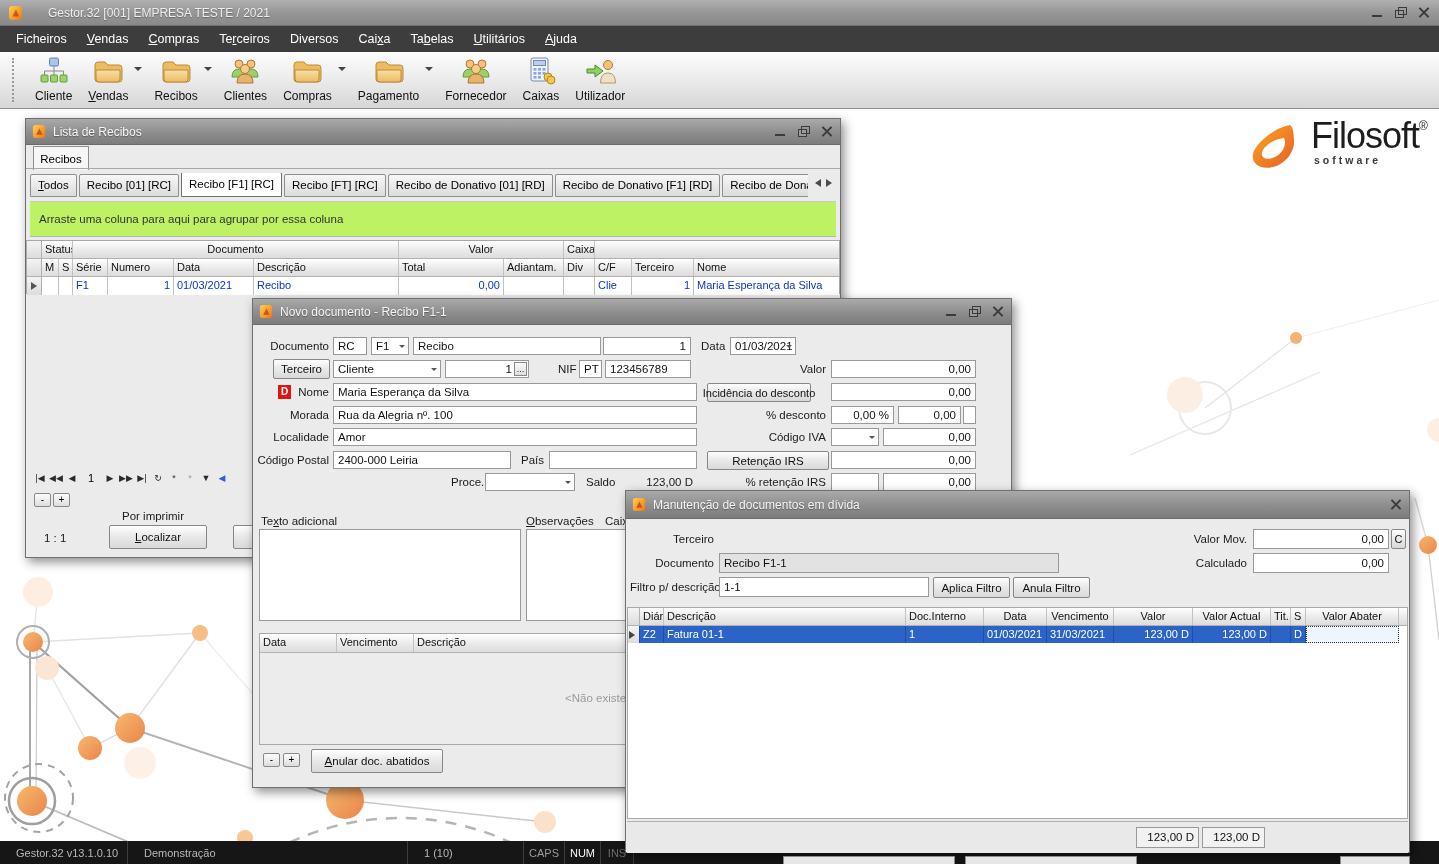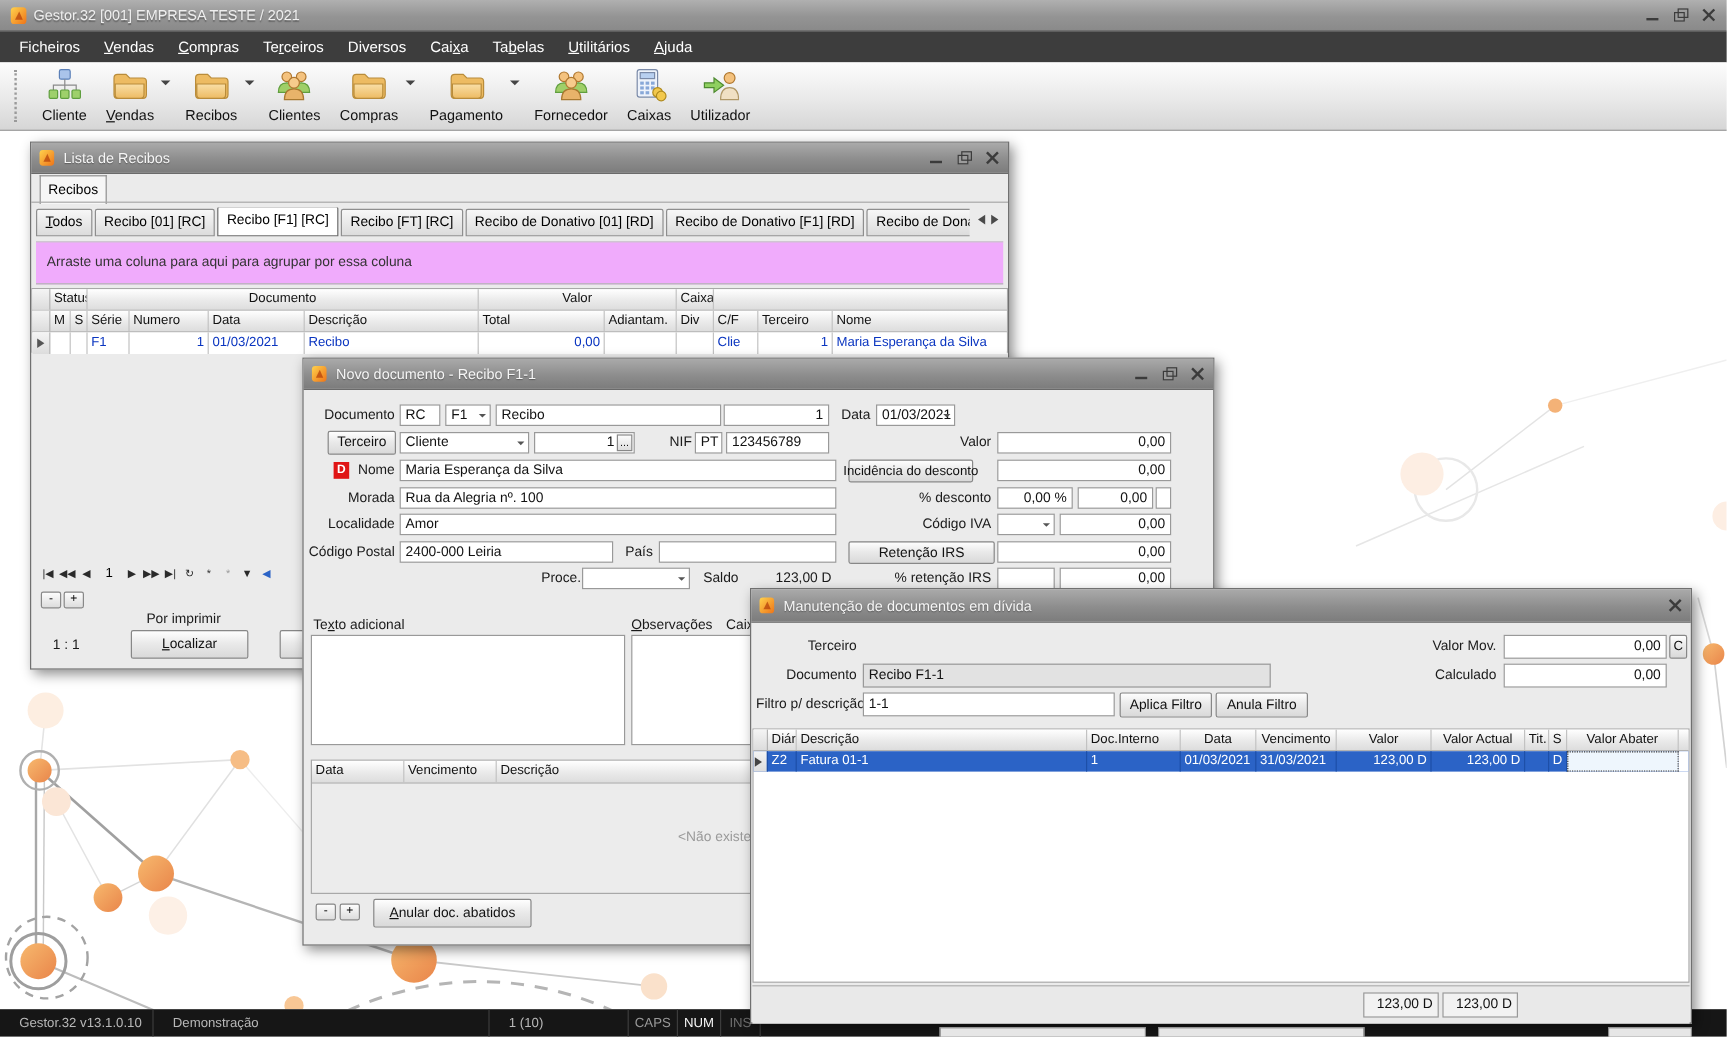--- a/index.html
+++ b/index.html
@@ -5,21 +5,21 @@
   html,body{margin:0;padding:0}
   body{width:1439px;height:864px;position:relative;overflow:hidden;background:#fff;
        font-family:"Liberation Sans","DejaVu Sans",sans-serif;-webkit-font-smoothing:antialiased}
   .abs{position:absolute}
   u{text-decoration:underline}
 
   
   .titlebar{position:absolute;left:0;top:0;width:1439px;height:26px;
     background:linear-gradient(#b0b0b0,#949494 55%,#8a8a8a);display:flex;align-items:center;
     padding:0 8px;box-sizing:border-box;border-bottom:1px solid #6f6f6f}
-  .titlebar .wtitle{flex:1;font-size:12px;color:#efefef;text-shadow:0 1px 1px rgba(0,0,0,.3);margin-left:4px}
+  .titlebar .wtitle{flex:1;font-size:12px;color:#efefef;text-shadow:0 1px 1px rgba(0,0,0,.3);margin-left:24px}
   .menubar{position:absolute;left:0;top:26px;width:1439px;height:26px;background:#3d3d3d;
     display:flex;align-items:center;padding:0 6px;box-sizing:border-box}
   .menu-item{color:#fff;font-size:12.5px;padding:0 10px;line-height:26px;cursor:default}
   .toolbar{position:absolute;left:0;top:52px;width:1439px;height:57px;
     background:linear-gradient(#fdfdfd,#e9e9e9 55%,#d6d6d6);border-bottom:1px solid #8f8f8f;
     display:flex;align-items:stretch;padding-left:12px;box-sizing:border-box}
   .tb-grip{width:5px;margin:6px 8px 6px 0;border-left:2px dotted #9a9a9a}
   .tb-item{display:flex;flex-direction:column;align-items:center;justify-content:flex-end;
     padding:4px 8px 5px 8px;cursor:default}
   .tb-item .tb-ico{height:34px;display:flex;align-items:center}
@@ -89,21 +89,21 @@
   
   .mtab{position:absolute;background:#f6f6f6;border:1px solid #8e8e8e;border-bottom:none;
     font-size:11.5px;display:flex;align-items:center;justify-content:center}
   .stabs{position:absolute;display:flex;align-items:flex-end}
   .stab{height:21px;line-height:21px;padding:0 7px;font-size:11.5px;background:linear-gradient(#f7f7f7,#dcdcdc);
     border:1px solid #8e8e8e;border-radius:2px 2px 0 0;margin-right:2px;white-space:nowrap;cursor:default}
   .stab.active{height:23px;line-height:23px;background:#fff;border-color:#6e6e6e}
   .scrollarr{width:15px;height:20px;display:flex;align-items:center;justify-content:center;cursor:default}
   .tri-l2{width:0;height:0;border:4px solid transparent;border-right:6px solid #4a4a4a}
   .tri-r2{width:0;height:0;border:4px solid transparent;border-left:6px solid #4a4a4a}
-  .groupbar{position:absolute;background:#f0abfc;border-top:1px solid #c9c9c9;border-bottom:1px solid #b5b5b5;
+  .groupbar{position:absolute;background:#bef264;border-top:1px solid #c9c9c9;border-bottom:1px solid #b5b5b5;
     display:flex;align-items:center;font-size:11.5px;color:#333;padding-left:9px;box-sizing:border-box}
   .navbar{position:absolute;display:flex;align-items:center}
   .navbtn{width:16px;height:15px;font-size:9px;line-height:15px;text-align:center;color:#2a2a2a;cursor:default}
   .navpos{color:#000;font-size:11px;width:22px}
   .smallbtn{position:absolute;width:17px;height:14px;background:linear-gradient(#fcfcfc,#ddd);
     border:1px solid #888;border-radius:2px;font-size:10px;line-height:12px;text-align:center;box-sizing:border-box;cursor:default}
 
   .offbtn{position:absolute;height:12px;background:#e6e6e6;border:1px solid #8a8a8a;border-bottom:none;z-index:45}
   .minibtn{position:absolute;right:1px;top:1px;width:13px;height:14px;background:linear-gradient(#fcfcfc,#ddd);
     border:1px solid #888;font-size:9px;line-height:12px;text-align:center;box-sizing:border-box}
@@ -166,20 +166,30 @@
     <circle cx="200" cy="633" r="8" fill="#f6bd85"></circle>
     <circle cx="32" cy="801" r="23" fill="none" stroke="#9e9e9e" stroke-width="2.5"></circle>
     <circle cx="32" cy="801" r="15" fill="url(#og)"></circle>
     <circle cx="345" cy="800" r="19" fill="url(#og)"></circle>
     <circle cx="245" cy="838" r="8" fill="#f8c795"></circle>
     <circle cx="545" cy="822" r="11" fill="#fae1cb"></circle>
     <circle cx="1296" cy="338" r="6" fill="#f4b277"></circle>
     <circle cx="1428" cy="545" r="9" fill="url(#og)"></circle>
   </svg>
 
+  <div class="logo">
+    <svg width="60" height="60" viewBox="0 0 60 60">
+      <path d="M47 7 C30 10 12 26 10 36 C8 46 18 52 30 49 C42 46 52 34 51 22 C50.5 14 50 9 47 7 Z
+               M41 20 C44 26 40 35 32 39 C24 43 18 40 19 35 C20 29 30 21 41 20 Z" fill="url(#lg)" fill-rule="evenodd"></path>
+    </svg>
+    <div class="logo-texts">
+      <span class="logo-brand">Filosoft</span><span class="logo-reg">®</span>
+      <div class="logo-sub">software</div>
+    </div>
+  </div>
 </div>
 
 <div class="titlebar">
   <svg width="16" height="16" viewBox="0 0 16 16">
     <rect x="1" y="1" width="13" height="14" rx="3" fill="url(#wg)"></rect>
     <path d="M4.5 11.5 L8 4.5 L11 11.5 Z" fill="#a52a00" opacity=".6"></path>
   </svg>
   <span class="wtitle">Gestor.32   [001]  EMPRESA TESTE / 2021</span>
   <span class="ctl ctl-min"></span>
   <span class="ctl ctl-restore"></span>

